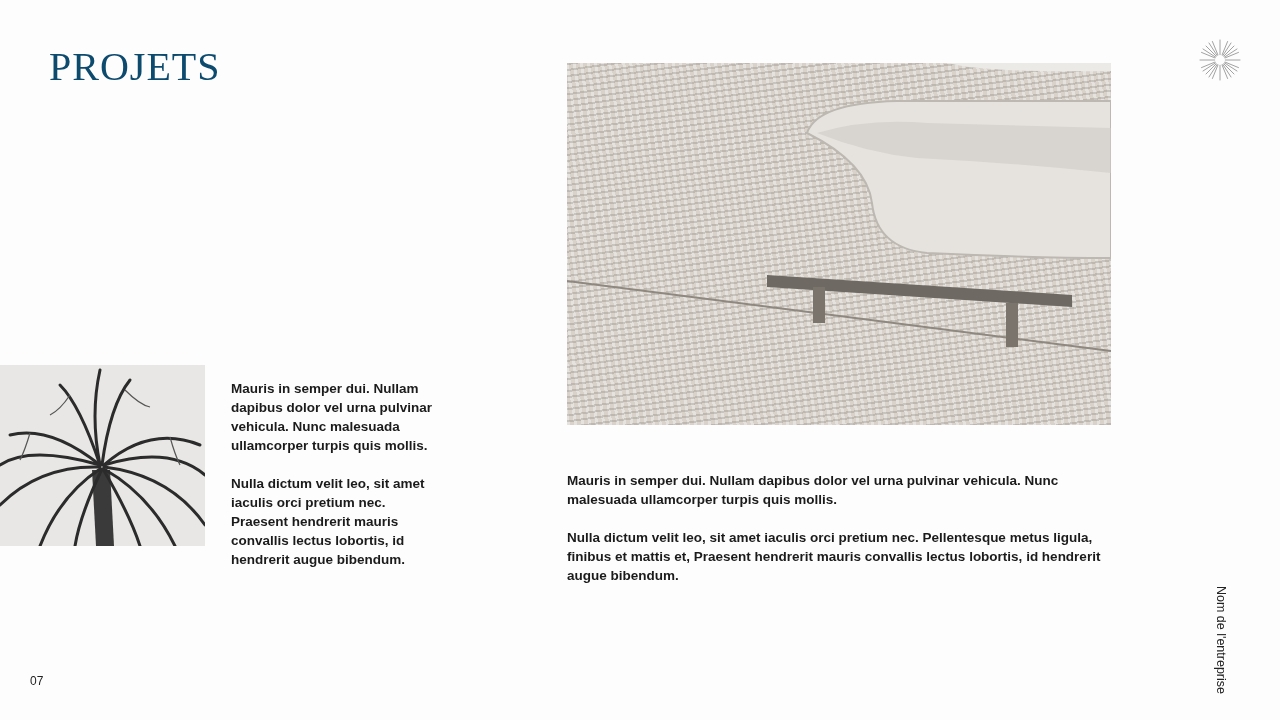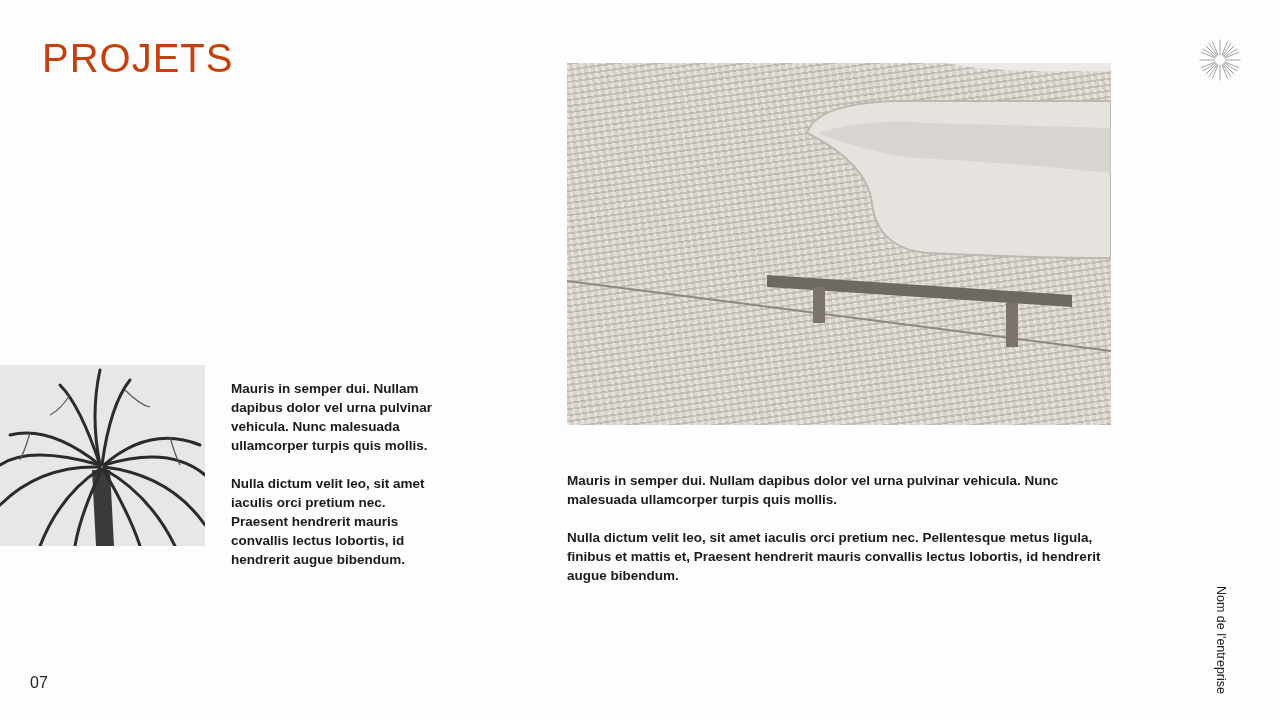--- a/index.html
+++ b/index.html
@@ -4,41 +4,41 @@
 <style>
   html, body { margin: 0; padding: 0; }
   body {
     width: 1280px; height: 720px; overflow: hidden; position: relative;
     background: #fefdfd;
     font-family: "Liberation Sans", "DejaVu Sans", sans-serif;
     color: #1a1a1a;
   }
   .title {
     position: absolute; left: 42px; top: 36px;
-    font-family: Liberation Sans, sans-serif;
-    font-size: 40px; letter-spacing: 1px; color: #c2410c; margin: 0; font-weight: normal;
+    font-family: Liberation Serif, serif;
+    font-size: 40px; letter-spacing: 1px; color: #0c4a6e; margin: 7px; font-weight: normal;
   }
   .sun-logo { position: absolute; left: 1199px; top: 39px; width: 42px; height: 42px; }
   .photo-palm {
     position: absolute; left: 0; top: 365px; width: 205px; height: 181px;
     background: #e9e8e6; overflow: hidden;
   }
   .photo-skate {
     position: absolute; left: 567px; top: 63px; width: 544px; height: 362px;
     overflow: hidden;
     background:
       repeating-linear-gradient(172deg, rgba(110,105,98,0.25) 0 2px, transparent 2px 6px),
       repeating-linear-gradient(82deg, rgba(255,255,255,0.35) 0 3px, transparent 3px 7px),
       #d8d2cb;
   }
   .text-block { position: absolute; font-size: 13.5px; line-height: 19px; color: #1b1b1b; font-weight: bold; }
   .text-block p { margin: 0 0 19px 0; }
   .text-left { left: 231px; top: 379px; width: 210px; }
   .text-right { left: 567px; top: 471px; width: 560px; }
-  .page-number { position: absolute; left: 30px; top: 674px; font-size: 16px; color: #222; }
+  .page-number { position: absolute; left: 30px; top: 674px; font-size: 12px; color: #222; }
   .company-name {
     position: absolute; left: 1214px; top: 586px;
     writing-mode: vertical-rl; font-size: 12.5px; color: #222; white-space: nowrap;
   }
 </style>
 </head>
 <body>
 
 <h1 class="title">PROJETS</h1>
 

